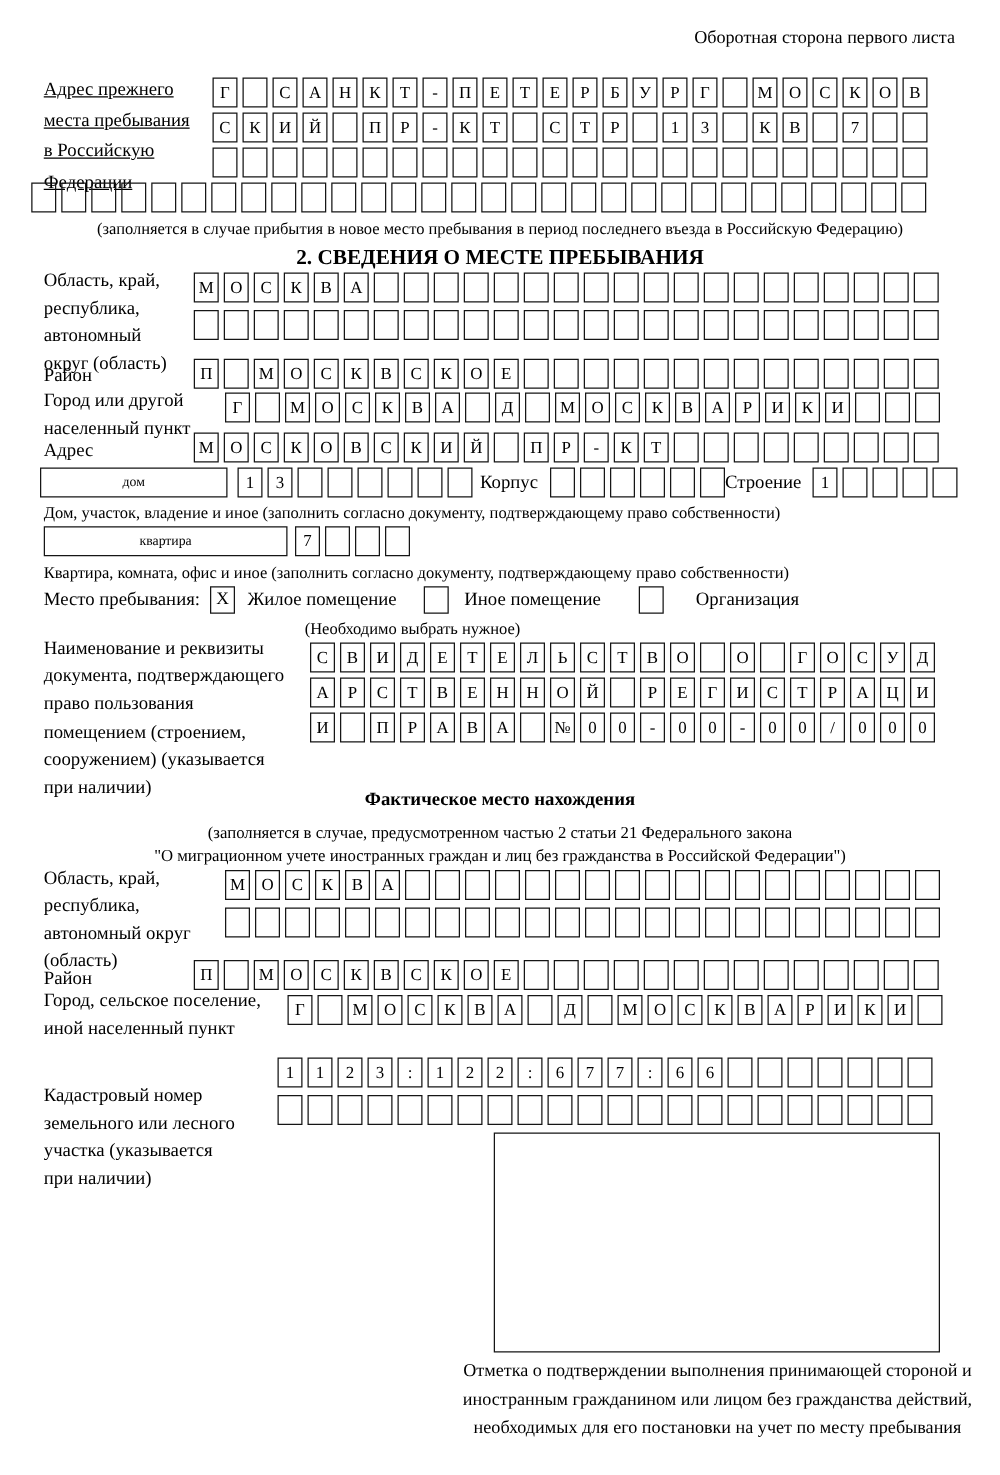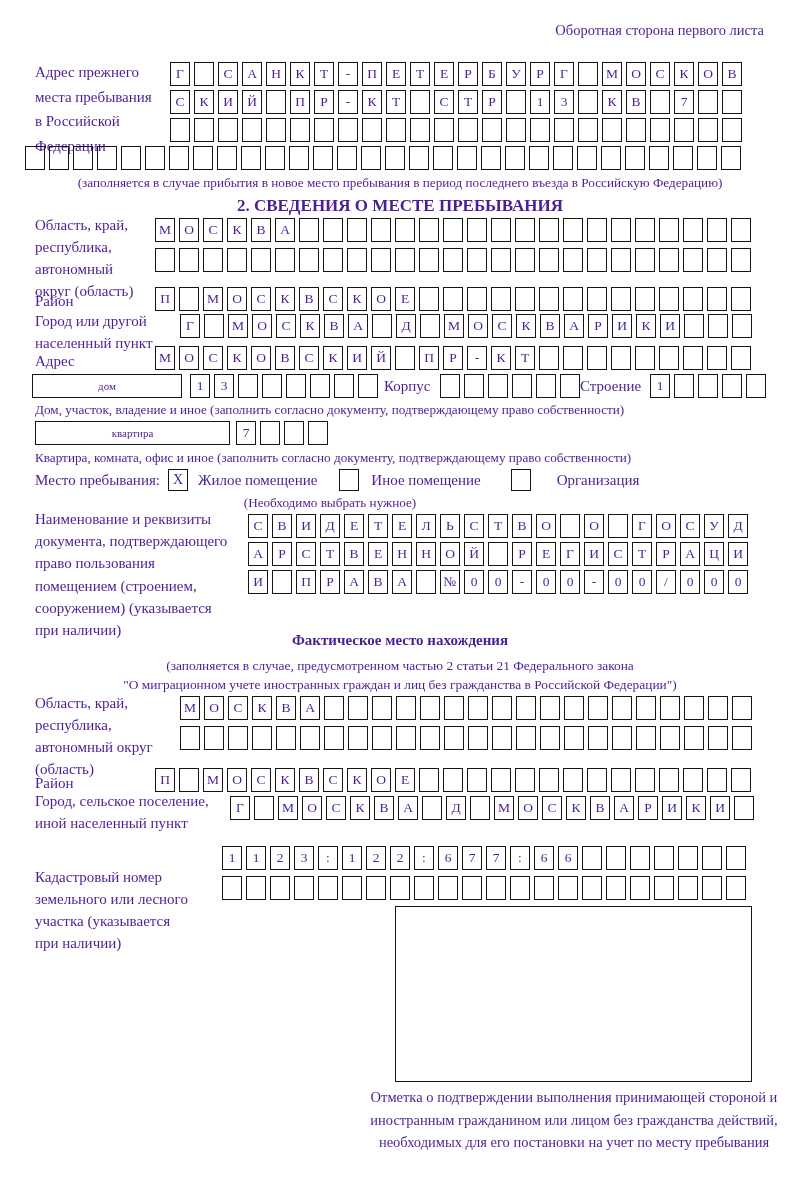--- a/index.html
+++ b/index.html
@@ -1,17 +1,17 @@
 <!DOCTYPE html>
 <html><head>
 <meta charset="utf-8">
 <style>
   html,body{margin:0;padding:0;background:#fff;}
   .page{position:relative;width:800px;height:1180px;background:#fff;overflow:hidden;
-        font-family:"Liberation Serif","DejaVu Serif",serif;color:#4c1d95;}
+        font-family:"Liberation Serif","DejaVu Serif",serif;color:#000000;}
   .abs{position:absolute;}
   .lbl{font-size:15px;line-height:24px;}
   .lbl-block div{white-space:nowrap;}
   .cellrow{position:absolute;display:flex;gap:4px;}
   .cell{display:inline-flex;align-items:center;justify-content:center;flex:0 0 20px;
         width:20px;height:24px;border:1.4px solid #151515;box-sizing:border-box;
         font-size:13.5px;font-family:"Liberation Serif","DejaVu Serif",serif;}
   .note{font-size:13.2px;}
   .center{width:800px;text-align:center;left:0;}
   .bold{font-weight:bold;}
@@ -22,24 +22,24 @@
   .inline-row{position:absolute;display:flex;align-items:center;}
   .stampbox{position:absolute;border:1.6px solid #151515;box-sizing:border-box;background:#fff;}
 </style>
 </head>
 <body>
 
 <div class="page">
 
   <div class="abs" style="top:22px;right:36px;font-size:14.5px;">Оборотная сторона первого листа</div>
 
-  <div class="abs lbl lbl-block" style="left:35px;top:60px;line-height:24.5px;">
+  <div class="abs lbl lbl-block" style="left:35px;top:60px;line-height:24.5px;text-decoration:underline;">
     <div>Адрес прежнего</div>
     <div>места пребывания</div>
-    <div>в Российской</div>
+    <div>в Российскую</div>
     <div>Федерации</div>
   </div>
   <div class="cellrow" style="left:170px;top:62px;">
       <span class="cell">Г</span>
       <span class="cell"></span>
       <span class="cell">С</span>
       <span class="cell">А</span>
       <span class="cell">Н</span>
       <span class="cell">К</span>
       <span class="cell">Т</span>

